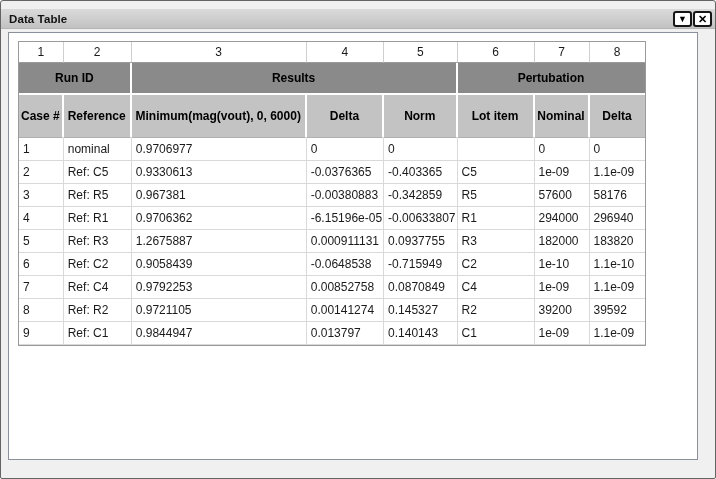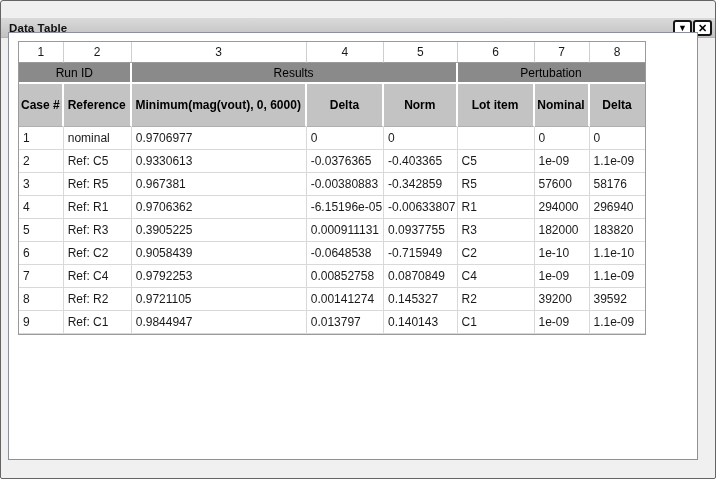--- a/index.html
+++ b/index.html
@@ -5,21 +5,21 @@
   html,body{margin:0;padding:0;background:#ffffff;}
   *{box-sizing:border-box;}
   body{font-family:"Liberation Sans","DejaVu Sans",sans-serif;}
 
   .window{
     position:relative;width:716px;height:479px;
     background:#f0f0f0;border:1px solid #646464;border-radius:3px 3px 2px 2px;
     overflow:hidden;
   }
   .titlebar{
-    position:absolute;left:0;top:17px;width:714px;height:20px;
+    position:absolute;left:0;top:8px;width:714px;height:20px;
     background:linear-gradient(#dadada,#c2c2c2);
     border-bottom:1px solid #b4b4b4;
     display:flex;align-items:center;
   }
   .title-text{
     font-size:11.5px;font-weight:bold;color:#111;padding-left:8px;
     letter-spacing:0.1px;
   }
   .titlebar-buttons{position:absolute;right:3px;top:2px;display:flex;gap:1px;}
   .tb-btn{
@@ -47,21 +47,21 @@
   td{overflow:hidden;white-space:nowrap;}
 
   tr.num-row td{
     height:21px;background:#ffffff;text-align:center;
     border-right:1px solid #cfcfcf;border-bottom:1px solid #9a9a9a;
     font-size:12px;
   }
   tr.num-row td:last-child{border-right:none;}
 
   tr.group-row td{
-    height:21px;background:#8a8a8a;color:#000;font-weight:normal;text-align:center;
+    height:32px;background:#8a8a8a;color:#000;font-weight:bold;text-align:center;
     border-right:2px solid #ffffff;border-bottom:2px solid #ffffff;
   }
   tr.group-row td:last-child{border-right:none;text-align:center;}
 
   tr.header-row td{
     height:36px;background:#c3c3c3;color:#000;font-weight:bold;text-align:center;
     border-right:2px solid #ffffff;border-bottom:1px solid #b0b0b0;
     padding:14px 2px;
   }
   tr.header-row td:last-child{border-right:none;}
@@ -152,21 +152,21 @@
             <td class="c2">0.9706362</td>
             <td class="c3">-6.15196e-05</td>
             <td class="c4">-0.00633807</td>
             <td class="c5">R1</td>
             <td class="c6">294000</td>
             <td class="c7">296940</td>
           </tr>
           <tr class="data-row">
             <td class="c0">5</td>
             <td class="c1">Ref: R3</td>
-            <td class="c2">0.3905225</td>
+            <td class="c2">1.2675887</td>
             <td class="c3">0.000911131</td>
             <td class="c4">0.0937755</td>
             <td class="c5">R3</td>
             <td class="c6">182000</td>
             <td class="c7">183820</td>
           </tr>
           <tr class="data-row">
             <td class="c0">6</td>
             <td class="c1">Ref: C2</td>
             <td class="c2">0.9058439</td>

